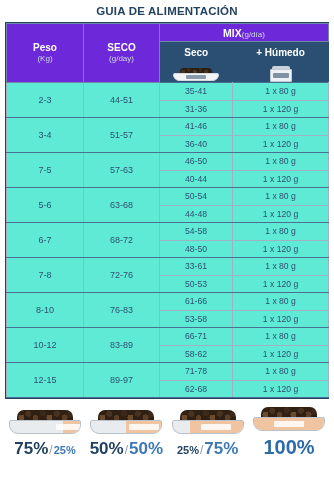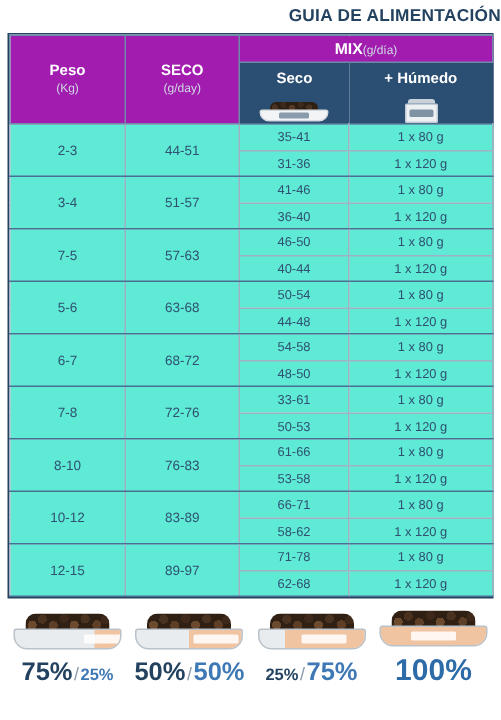--- a/index.html
+++ b/index.html
@@ -15,21 +15,21 @@
     overflow: hidden;
   }
   .page {
     position: relative;
     width: 334px;
     height: 480px;
   }
 
   
   .main-title {
-    text-align: right;
+    text-align: center;
     font-size: 11.5px;
     font-weight: bold;
     color: #23425f;
     letter-spacing: 0.2px;
     padding-top: 5px;
     padding-bottom: 5px;
   }
 
   
   .table-wrap {
@@ -43,21 +43,21 @@
     width: 100%;
     table-layout: fixed;
   }
   table.feed td, table.feed th {
     padding: 0;
     margin: 0;
   }
 
   
   .hdr {
-    background: #a21caf;
+    background: #6d28d9;
     color: #ffffff;
     text-align: center;
     vertical-align: middle;
     border: 1px solid #6e8aa6;
   }
   .hdr-main {
     font-size: 10px;
     font-weight: bold;
     line-height: 1.25;
   }

